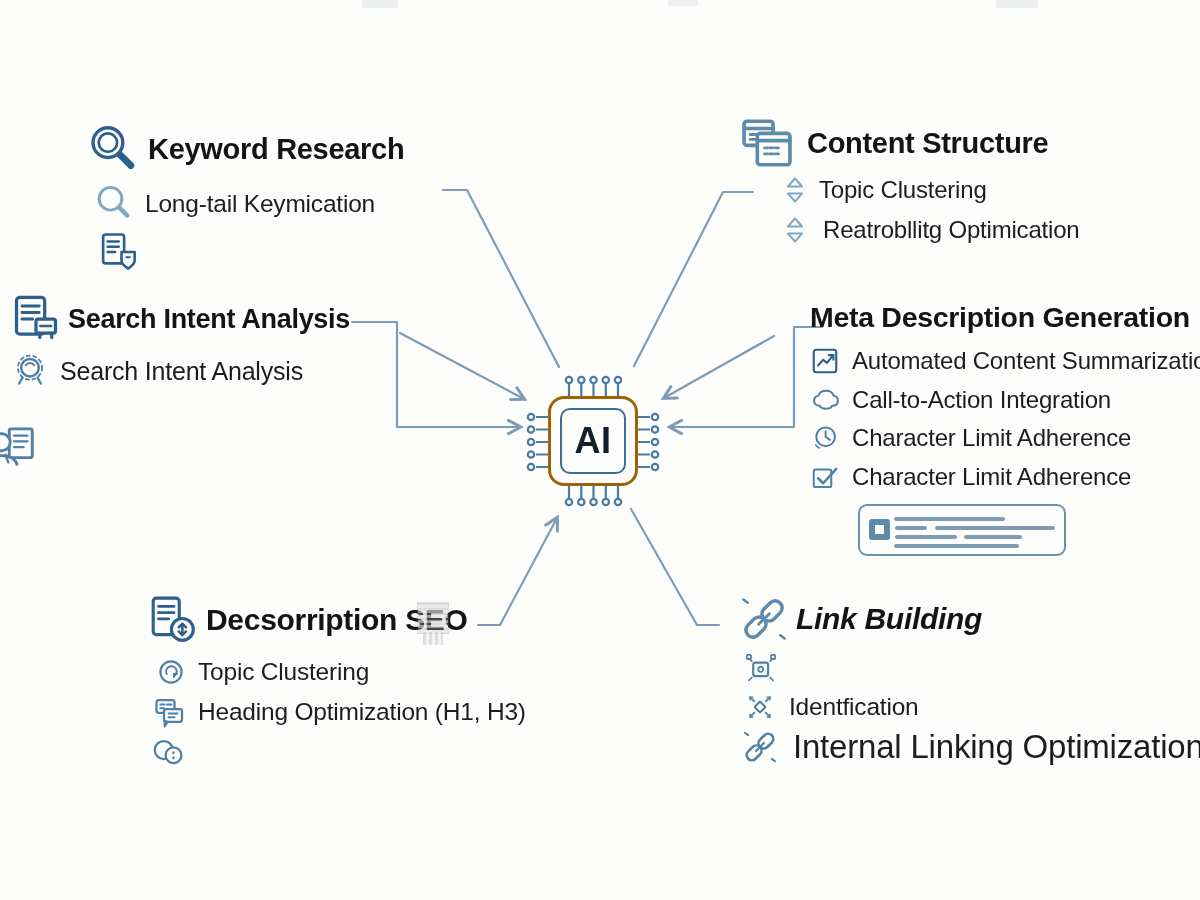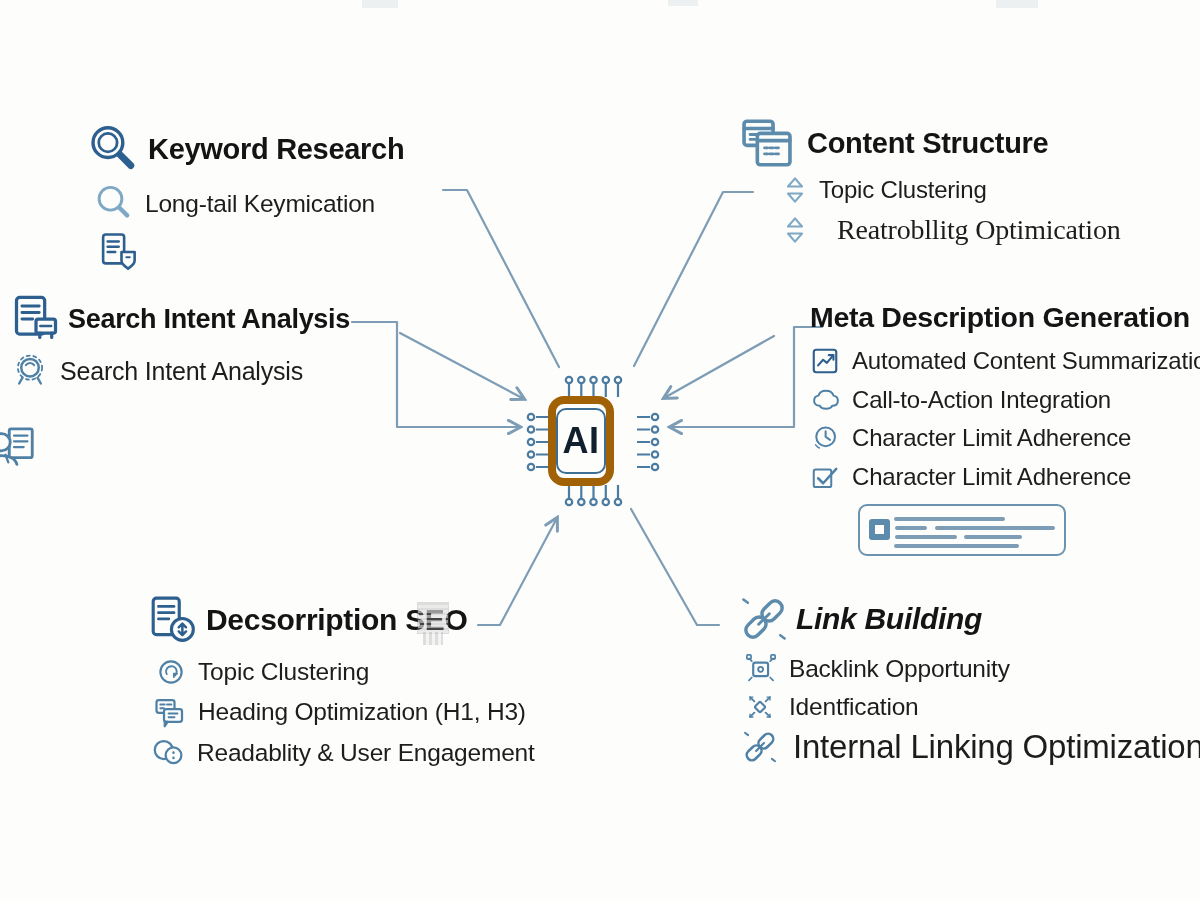--- a/index.html
+++ b/index.html
@@ -10,22 +10,22 @@
   .row{position:absolute;display:flex;align-items:center;}
   .icn{flex:0 0 auto;display:block;}
   .icn svg{display:block;overflow:visible;}
   .hdr-label{font-weight:700;color:#141414;white-space:nowrap;letter-spacing:-0.3px;}
   .itm-label{font-weight:400;color:#1d1d1d;white-space:nowrap;letter-spacing:-0.2px;}
   .ic-dark{color:#2d5f8f;}
   .ic-mid{color:#4f81a6;}
   .ic-mid2{color:#5d8bab;}
   .ic-light{color:#7fa8c4;}
   
-  .chip{position:absolute;left:548px;top:396px;width:66px;height:90px;
-        border:8px solid #a16207;border-radius:16px;background:#fdfdfc;
+  .chip{position:absolute;left:548px;top:396px;width:90px;height:90px;
+        border:3px solid #a16207;border-radius:16px;background:#fdfdfc;
         display:flex;align-items:center;justify-content:center;box-sizing:border-box;z-index:3;}
   .chip-inner{width:66px;height:66px;border:2.5px solid #3c6e96;border-radius:10px;
         display:flex;align-items:center;justify-content:center;box-sizing:border-box;}
   .chip-label{font-size:36px;font-weight:700;color:#10202e;letter-spacing:0.5px;}
   svg.overlay{position:absolute;left:0;top:0;z-index:1;}
   .sec{z-index:4;}
   
   .snippet{position:absolute;left:48px;top:206px;width:208px;height:52px;
         border:2.5px solid #6b93ad;border-radius:9px;box-sizing:border-box;background:#fdfdfc;}
   .snippet .sq{position:absolute;left:9px;top:13px;width:21px;height:21px;background:#5d8bab;border-radius:3px;}
@@ -162,21 +162,21 @@
       </span>
       <span class="itm-label" style="font-size:24px;margin-left:10px;">Topic Clustering</span>
     </div>
     <div class="row" style="left:44px;top:98px;height:40px;">
       <span class="icn ic-light">
         <svg width="28" height="28" viewBox="0 0 48 48" stroke="currentColor" fill="none" stroke-width="3.6" stroke-linejoin="round">
           <path d="M24 4 L36 18 H12 Z"></path>
             <path d="M24 44 L12 30 H36 Z"></path>
         </svg>
       </span>
-      <span class="itm-label" style="font-size:28px;margin-left:28px;font-family:Liberation Serif, serif;">Reatrobllitg Optimication</span>
+      <span class="itm-label" style="font-size:24px;margin-left:14px;">Reatrobllitg Optimication</span>
     </div>
   </div>
 
   <div class="sec" style="left:10px;top:293px;width:400px;height:110px;">
     <div class="row" style="left:0;top:0;height:52px;">
       <span class="icn ic-dark">
         <svg width="52" height="52" viewBox="0 0 48 48" stroke="currentColor" fill="none" stroke-width="3" stroke-linecap="round" stroke-linejoin="round">
           <rect x="6" y="4" width="26" height="34" rx="3"></rect>
           <path d="M11 12 h16 M11 18 h16 M11 24 h10" stroke-width="2.6"></path>
           <rect x="24" y="24" width="18" height="13" rx="2" fill="#fdfdfc"></rect>
@@ -302,21 +302,20 @@
     </div>
     <div class="row" style="left:3px;top:143px;height:40px;">
       <span class="icn ic-mid">
         <svg width="36" height="36" viewBox="0 0 48 48" stroke="currentColor" fill="none" stroke-width="3" stroke-linecap="round">
           <circle cx="17" cy="20" r="12"></circle>
           <circle cx="30" cy="27" r="10.5" fill="#fdfdfc"></circle>
           <circle cx="30" cy="23.5" r="1.7" fill="currentColor" stroke="none"></circle>
           <circle cx="30" cy="30.5" r="1.7" fill="currentColor" stroke="none"></circle>
         </svg>
       </span>
-      <span class="itm-label" style="font-size:24.5px;margin-left:10px;">Readablity &amp; User Engagement</span>
     </div>
   </div>
 
   <div class="glitch"></div>
   <div class="glitch2"></div>
 
   <div class="sec" style="left:738px;top:590px;width:460px;height:195px;">
     <div class="row" style="left:0;top:0;height:58px;font-style:italic;">
       <span class="icn ic-mid2">
         <svg width="52" height="52" viewBox="0 0 48 48" stroke="currentColor" fill="none" stroke-width="3.2" stroke-linecap="round" stroke-linejoin="round">
@@ -333,21 +332,20 @@
     <div class="row" style="left:5px;top:60px;height:38px;">
       <span class="icn ic-mid">
         <svg width="36" height="34" viewBox="0 0 48 48" stroke="currentColor" fill="none" stroke-width="3" stroke-linecap="round" stroke-linejoin="round">
           <rect x="13" y="15" width="21" height="19" rx="3"></rect>
           <circle cx="23.5" cy="24.5" r="3.5" stroke-width="2.6"></circle>
           <path d="M11 13 l-4 -4 M37 13 l4 -4 M11 36 l-4 4 M37 36 l4 4" stroke-width="2.4"></path>
           <rect x="4" y="4" width="6" height="6" rx="1.5" stroke-width="2.4"></rect>
           <rect x="38" y="4" width="6" height="6" rx="1.5" stroke-width="2.4"></rect>
         </svg>
       </span>
-      <span class="itm-label" style="font-size:24.5px;margin-left:10px;">Backlink Opportunity</span>
     </div>
     <div class="row" style="left:5px;top:98px;height:38px;">
       <span class="icn ic-mid">
         <svg width="34" height="34" viewBox="0 0 48 48" stroke="currentColor" fill="none" stroke-width="3" stroke-linecap="round" stroke-linejoin="round">
           <rect x="18.5" y="18.5" width="11" height="11" rx="2" transform="rotate(45 24 24)"></rect>
           <path d="M10 10 l6 6 M38 10 l-6 6 M10 38 l6 -6 M38 38 l-6 -6" stroke-width="2.6"></path>
           <path d="M10 10 h4 M10 10 v4 M38 10 h-4 M38 10 v4 M10 38 h4 M10 38 v-4 M38 38 h-4 M38 38 v-4" stroke-width="2"></path>
         </svg>
       </span>
       <span class="itm-label" style="font-size:24.5px;margin-left:12px;">Identfication</span>

